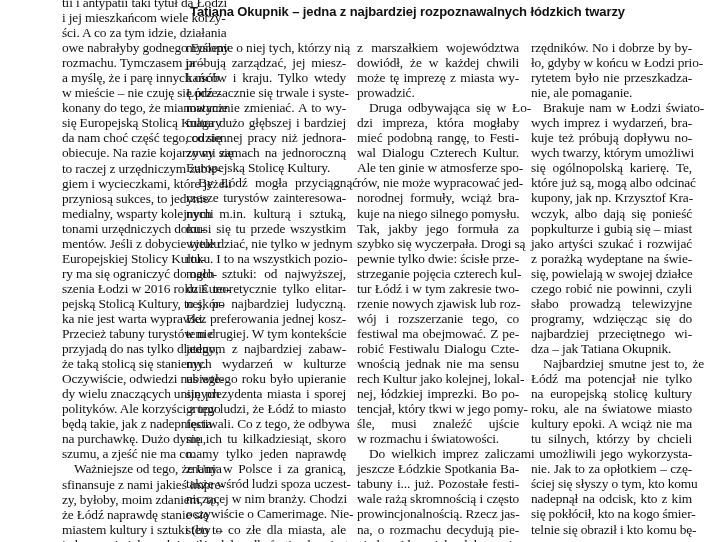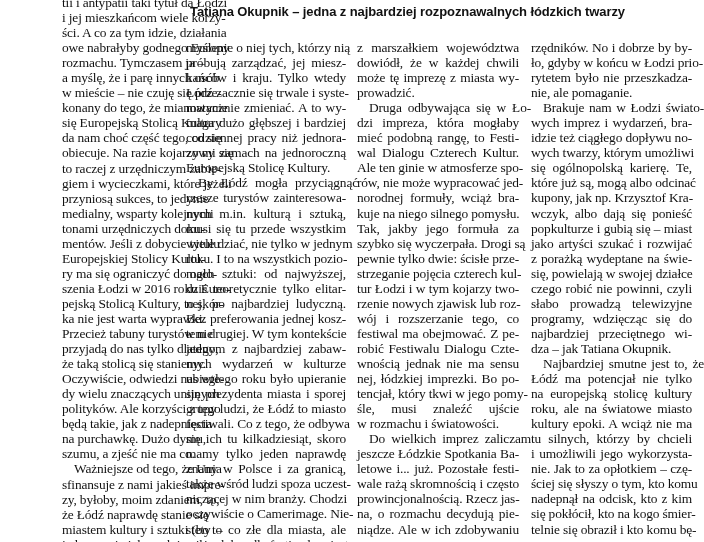--- a/index.html
+++ b/index.html
@@ -124,46 +124,47 @@
     <span class="ln">mieć podobną rangę, to Festi-</span>
     <span class="ln">wal Dialogu Czterech Kultur.</span>
     <span class="ln">Ale ten ginie w atmosferze spo-</span>
     <span class="ln">rów, nie może wypracować jed-</span>
     <span class="ln">norodnej formuły, wciąż bra-</span>
     <span class="ln">kuje na niego silnego pomysłu.</span>
     <span class="ln">Tak, jakby jego formuła za</span>
     <span class="ln">szybko się wyczerpała. Drogi są</span>
     <span class="ln">pewnie tylko dwie: ścisłe prze-</span>
     <span class="ln">strzeganie pojęcia czterech kul-</span>
-    <span class="ln">tur Łodzi i w tym kojarzy two-</span>
+    <span class="ln">tur Łódź i w tym zakresie two-</span>
     <span class="ln">rzenie nowych zjawisk lub roz-</span>
     <span class="ln">wój i rozszerzanie tego, co</span>
     <span class="ln">festiwal ma obejmować. Z pe-</span>
     <span class="ln">robić Festiwalu Dialogu Czte-</span>
     <span class="ln">wnością jednak nie ma sensu</span>
+    <span class="ln">rech Kultur jako kolejnej, lokal-</span>
     <span class="ln">nej, łódzkiej imprezki. Bo po-</span>
     <span class="ln">tencjał, który tkwi w jego pomy-</span>
     <span class="ln">śle, musi znaleźć ujście</span>
     <span class="ln last">w rozmachu i światowości.</span>
     <span class="ln indent">Do wielkich imprez zaliczam</span>
     <span class="ln">jeszcze Łódzkie Spotkania Ba-</span>
-    <span class="ln">letowe i... już. Pozostałe festi-</span>
+    <span class="ln">tabuny i... już. Pozostałe festi-</span>
     <span class="ln">wale rażą skromnością i często</span>
     <span class="ln">prowincjonalnością. Rzecz jas-</span>
     <span class="ln">na, o rozmachu decydują pie-</span>
     <span class="ln">niądze. Ale w ich zdobywaniu</span>
   </div>
 <div class="col" id="col4">
     <span class="ln">rzędników. No i dobrze by by-</span>
     <span class="ln">ło, gdyby w końcu w Łodzi prio-</span>
     <span class="ln">rytetem było nie przeszkadza-</span>
     <span class="ln last">nie, ale pomaganie.</span>
     <span class="ln indent">Brakuje nam w Łodzi świato-</span>
     <span class="ln">wych imprez i wydarzeń, bra-</span>
-    <span class="ln">idzie też ciągłego dopływu no-</span>
+    <span class="ln">kuje też próbują dopływu no-</span>
     <span class="ln">wych twarzy, którym umożliwi</span>
     <span class="ln">się ogólnopolską karierę. Te,</span>
     <span class="ln">które już są, mogą albo odcinać</span>
     <span class="ln">kupony, jak np. Krzysztof Kra-</span>
     <span class="ln">wczyk, albo dają się ponieść</span>
     <span class="ln">popkulturze i gubią się – miast</span>
     <span class="ln">jako artyści szukać i rozwijać</span>
     <span class="ln">z porażką wydeptane na świe-</span>
     <span class="ln">się, powielają w swojej działce</span>
     <span class="ln">czego robić nie powinni, czyli</span>

